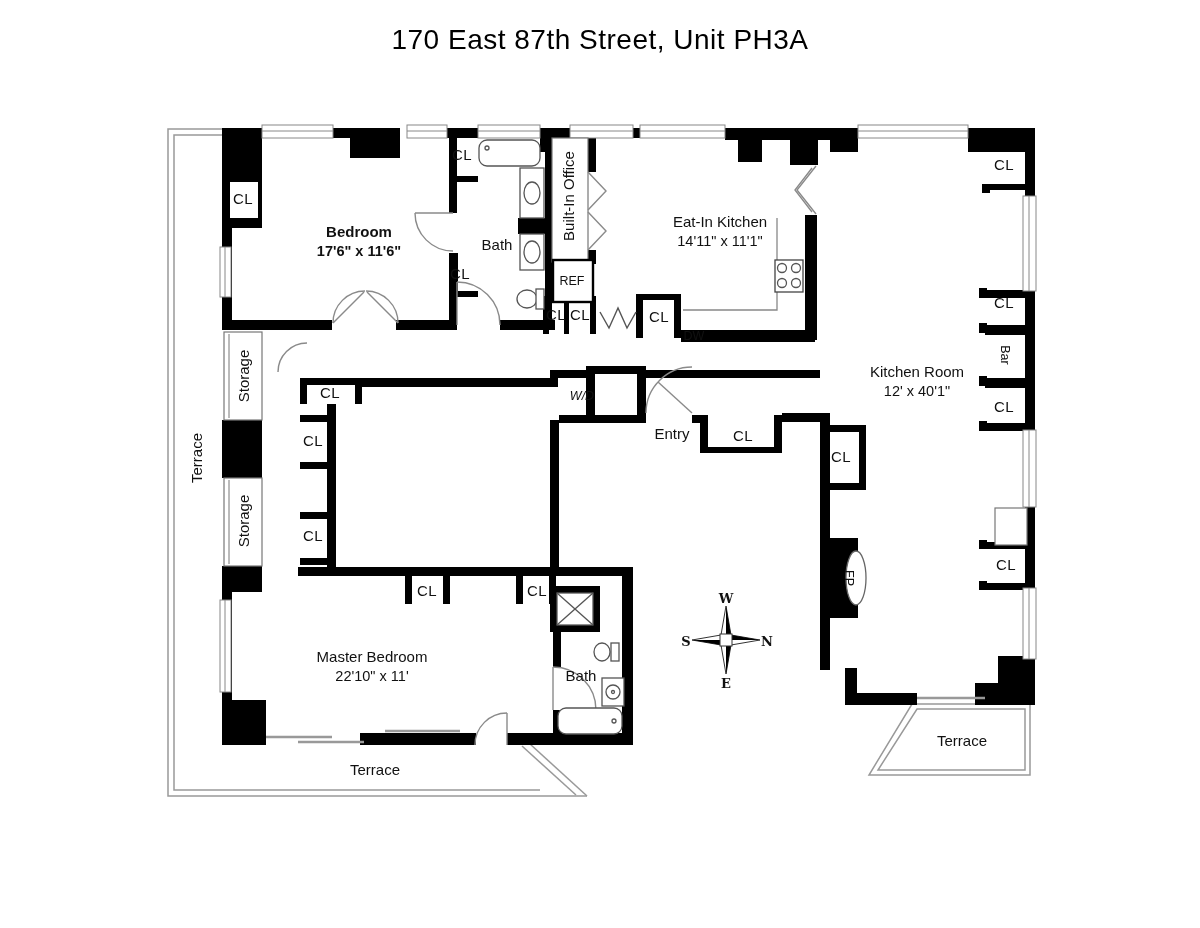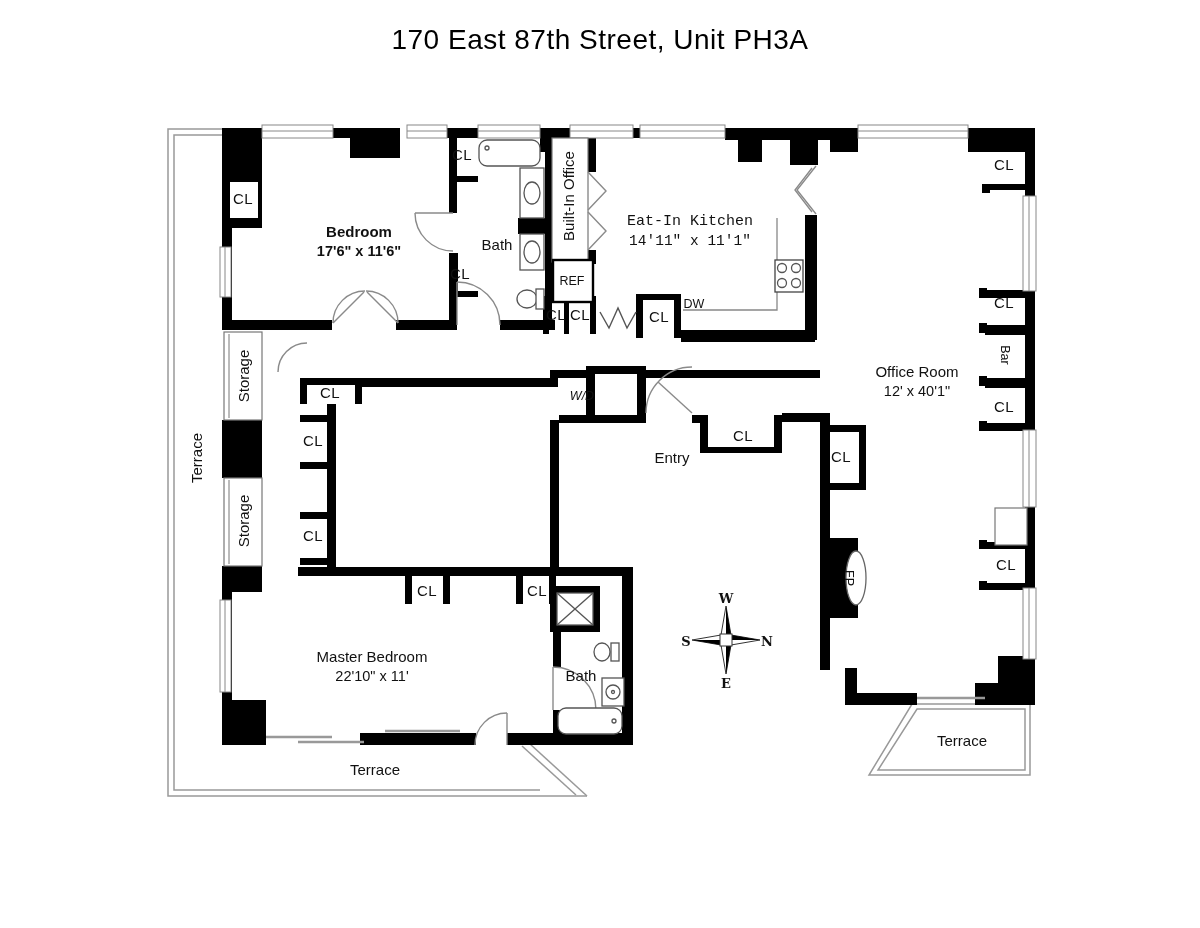--- a/index.html
+++ b/index.html
@@ -264,62 +264,62 @@
       <polygon points="692,640 726,640 721,645" fill="#000"></polygon>
       <rect x="720" y="634" width="12" height="12" fill="#fff" stroke="#333" stroke-width="1"></rect>
     </g>
   </svg>
 
   <div id="labels">
       <div class="lbl room" style="left: 359px; top: 241px; transform: translate(-50%, -50%); font-weight: bold;">
         <div class="name">Bedroom</div>
         <div class="dims">17'6" x 11'6"</div>
       </div>
-      <div class="lbl room" style="left: 690px; top: 231px; transform: translate(-50%, -50%); font-family: Liberation Mono, monospace;">
+      <div class="lbl room" style="left: 720px; top: 231px; transform: translate(-50%, -50%);">
         <div class="name">Eat-In Kitchen</div>
         <div class="dims">14'11" x 11'1"</div>
       </div>
       <div class="lbl room" style="left: 917px; top: 381px; transform: translate(-50%, -50%);">
-        <div class="name">Office Room</div>
+        <div class="name">Kitchen Room</div>
         <div class="dims">12' x 40'1"</div>
       </div>
       <div class="lbl room" style="left: 372px; top: 666px; transform: translate(-50%, -50%);">
         <div class="name">Master Bedroom</div>
         <div class="dims">22'10" x 11'</div>
       </div>
       <div class="lbl room" style="left: 497px; top: 245px; transform: translate(-50%, -50%);">
         <div class="name">Bath</div>
       </div>
       <div class="lbl room" style="left: 581px; top: 676px; transform: translate(-50%, -50%);">
         <div class="name">Bath</div>
       </div>
       <div class="lbl room" style="left: 569px; top: 196px; transform: translate(-50%, -50%) rotate(-90deg);">
         <div class="name">Built-In Office</div>
       </div>
-      <div class="lbl room" style="left: 672px; top: 434px; transform: translate(-50%, -50%); margin-top: 24px;">
+      <div class="lbl room" style="left: 672px; top: 434px; transform: translate(-50%, -50%);">
         <div class="name">Entry</div>
       </div>
       <div class="lbl room" style="left: 244px; top: 376px; transform: translate(-50%, -50%) rotate(-90deg);">
         <div class="name">Storage</div>
       </div>
       <div class="lbl room" style="left: 244px; top: 521px; transform: translate(-50%, -50%) rotate(-90deg);">
         <div class="name">Storage</div>
       </div>
       <div class="lbl room terrace-lbl" style="left: 197px; top: 458px; transform: translate(-50%, -50%) rotate(-90deg);">
         <div class="name">Terrace</div>
       </div>
       <div class="lbl room terrace-lbl" style="left: 375px; top: 770px; transform: translate(-50%, -50%);">
         <div class="name">Terrace</div>
       </div>
       <div class="lbl room terrace-lbl" style="left: 962px; top: 741px; transform: translate(-50%, -50%);">
         <div class="name">Terrace</div>
       </div>
       <div class="lbl feat" style="left: 582px; top: 396px; transform: translate(-50%, -50%); font-style: italic;">W/D</div>
       <div class="lbl feat" style="left: 572px; top: 281px; transform: translate(-50%, -50%);">REF</div>
-      <div class="lbl feat" style="left: 694px; top: 304px; transform: translate(-50%, -50%);">DW</div>
+      <div class="lbl feat" style="left: 694px; top: 336px; transform: translate(-50%, -50%);">DW</div>
       <div class="lbl feat" style="left: 1005px; top: 355px; transform: translate(-50%, -50%) rotate(90deg);">Bar</div>
       <div class="lbl feat" style="left: 849px; top: 578px; transform: translate(-50%, -50%) rotate(90deg);">FP</div>
       <div class="lbl cl" style="left: 243px; top: 198px; transform: translate(-50%, -50%);">CL</div>
       <div class="lbl cl" style="left: 462px; top: 154px; transform: translate(-50%, -50%);">CL</div>
       <div class="lbl cl" style="left: 460px; top: 273px; transform: translate(-50%, -50%);">CL</div>
       <div class="lbl cl" style="left: 556px; top: 314px; transform: translate(-50%, -50%);">CL</div>
       <div class="lbl cl" style="left: 580px; top: 314px; transform: translate(-50%, -50%);">CL</div>
       <div class="lbl cl" style="left: 659px; top: 316px; transform: translate(-50%, -50%);">CL</div>
       <div class="lbl cl" style="left: 1004px; top: 164px; transform: translate(-50%, -50%);">CL</div>
       <div class="lbl cl" style="left: 1004px; top: 302px; transform: translate(-50%, -50%);">CL</div>

